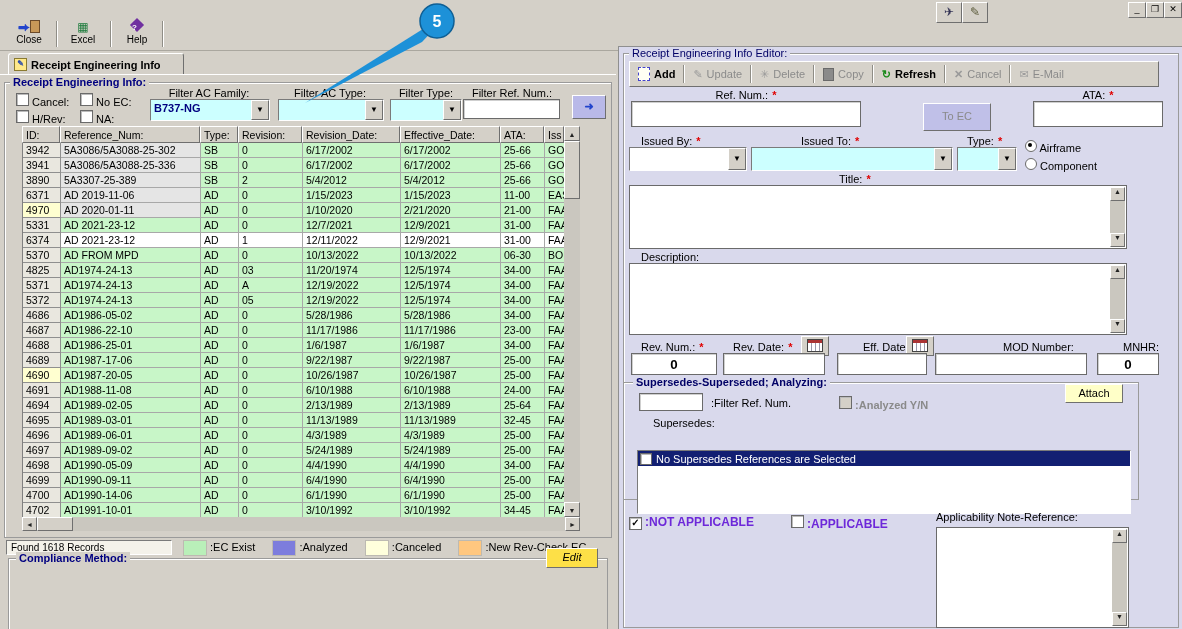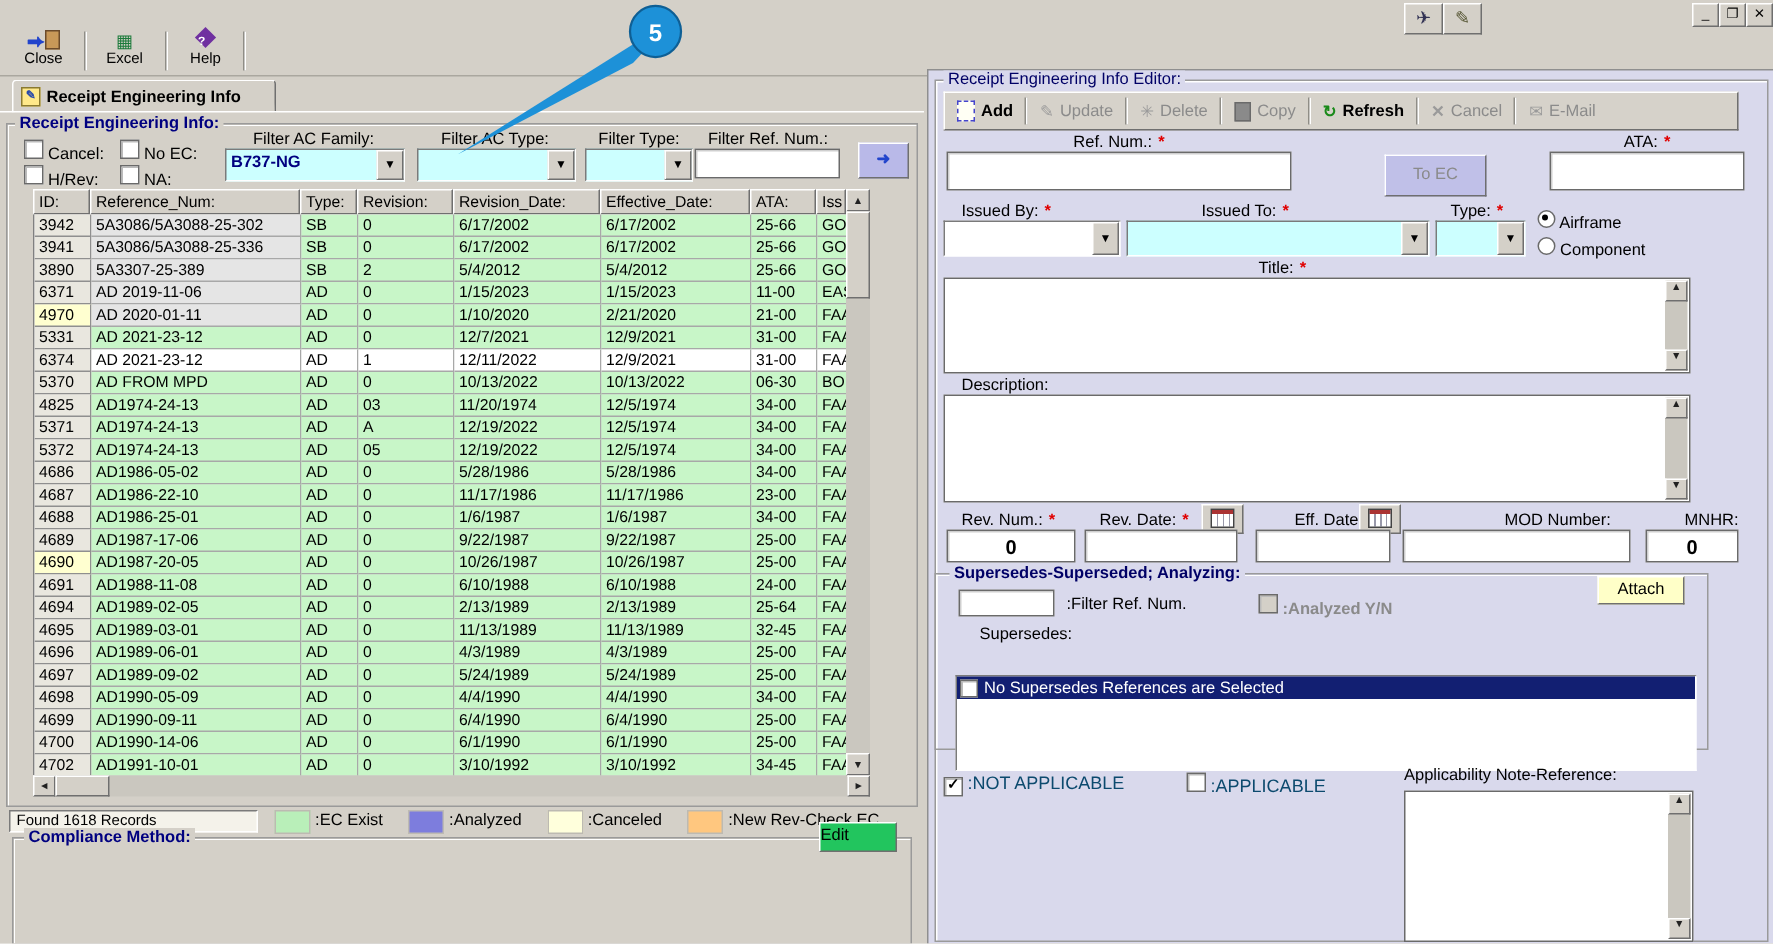--- a/index.html
+++ b/index.html
@@ -60,21 +60,21 @@
   .ebtn.dis{color:#8b8b8b;font-weight:normal;}
   .esep{width:1px;height:18px;background:#8f8d86;border-right:1px solid #fff;}
   .input{background:#fff;border:1px solid #6a6a6a;box-shadow:inset 1px 1px 0 #cfcfcf;box-sizing:border-box;padding:2px 3px;}
   .tarea{background:#fff;border:1px solid #6a6a6a;box-sizing:border-box;position:absolute;}
   .vsc{position:absolute;right:1px;top:1px;bottom:1px;width:15px;background:#cac7bf;}
   .vsc .up,.vsc .dn{position:absolute;left:0;width:15px;height:14px;}
   .vsc .dn{bottom:0;}
   .calbtn{position:absolute;width:26px;height:18px;background:#d4d0c8;border-top:1px solid #fff;border-left:1px solid #fff;border-right:1px solid #6f6f6f;border-bottom:1px solid #6f6f6f;}
   .calic{position:absolute;left:5px;top:2px;width:14px;height:11px;background:#fff;border:1px solid #444;
          background-image:linear-gradient(#a33 0 3px,transparent 3px),repeating-linear-gradient(90deg,transparent 0 3px,#99a 3px 4px);}
-  .darkred{color:#0c4a6e;font-weight:normal;}
+  .darkred{color:#6d28d9;font-weight:bold;}
   
   #callout{pointer-events:none;z-index:60;}
 </style>
 </head>
 <body>
 
 <div id="app">
 
   <div class="abs winbtn raised" style="left:1128px;top:2px;"><span>_</span></div>
   <div class="abs winbtn raised" style="left:1146px;top:2px;"><span>❐</span></div>
@@ -407,21 +407,21 @@
     <div class="sbtn" style="position:absolute;left:0;width:15px;height:14px;line-height:13px;">◄</div>
     <div class="sthumb" style="position:absolute;left:15px;width:36px;height:14px;"></div>
     <div class="sbtn" style="position:absolute;right:0;width:15px;height:14px;line-height:13px;">►</div>
   </div>
 
   <div class="abs sunken" style="left:6px;top:540px;width:166px;height:15px;background:#f4f2ea;font-size:10px;padding:1px 0 0 4px;box-sizing:border-box;"><span>Found 1618 Records</span></div>
   <div class="abs" id="legend" style="left:183px;top:540px;width:420px;height:16px;"><span class="sw" style="background: rgb(185, 239, 185);"></span><span style="vertical-align: top; line-height: 15px; margin-right: 14px;"> :EC Exist  </span><span class="sw" style="background: rgb(125, 125, 221);"></span><span style="vertical-align: top; line-height: 15px; margin-right: 14px;"> :Analyzed  </span><span class="sw" style="background: rgb(255, 255, 220);"></span><span style="vertical-align: top; line-height: 15px; margin-right: 14px;"> :Canceled  </span><span class="sw" style="background: rgb(255, 199, 127);"></span><span style="vertical-align: top; line-height: 15px; margin-right: 14px;"> :New Rev-Check EC  </span></div>
 
   <div class="abs groupbox" style="left:8px;top:558px;width:598px;height:70px;"></div>
   <div class="grouplabel" style="left:16px;top:552px;">Compliance Method:</div>
-  <div class="abs raised" style="left:546px;top:548px;width:50px;height:18px;background:#22c55e;line-height:17px;z-index:5;"><span>Edit</span></div>
+  <div class="abs raised" style="left:546px;top:548px;width:50px;height:18px;background:#fde047;text-align:center;line-height:17px;z-index:5;font-style:italic;"><span>Edit</span></div>
 
   <div class="abs rpanel">
     <div style="position:absolute;left:4px;top:6px;right:4px;bottom:2px;border:1px solid #9a9a9a;box-shadow:1px 1px 0 #fff inset;"></div>
     <div class="lavlabel" style="left:10px;top:0;font-weight:normal;color:#000066;">Receipt Engineering Info Editor:</div>
 
     <div class="ebar">
       <div class="ebtn">
           <span style="display:inline-block;width:10px;height:12px;background:#fffff4;border:1px dashed #4444cc;"></span>
           <span>Add</span>
         </div>

